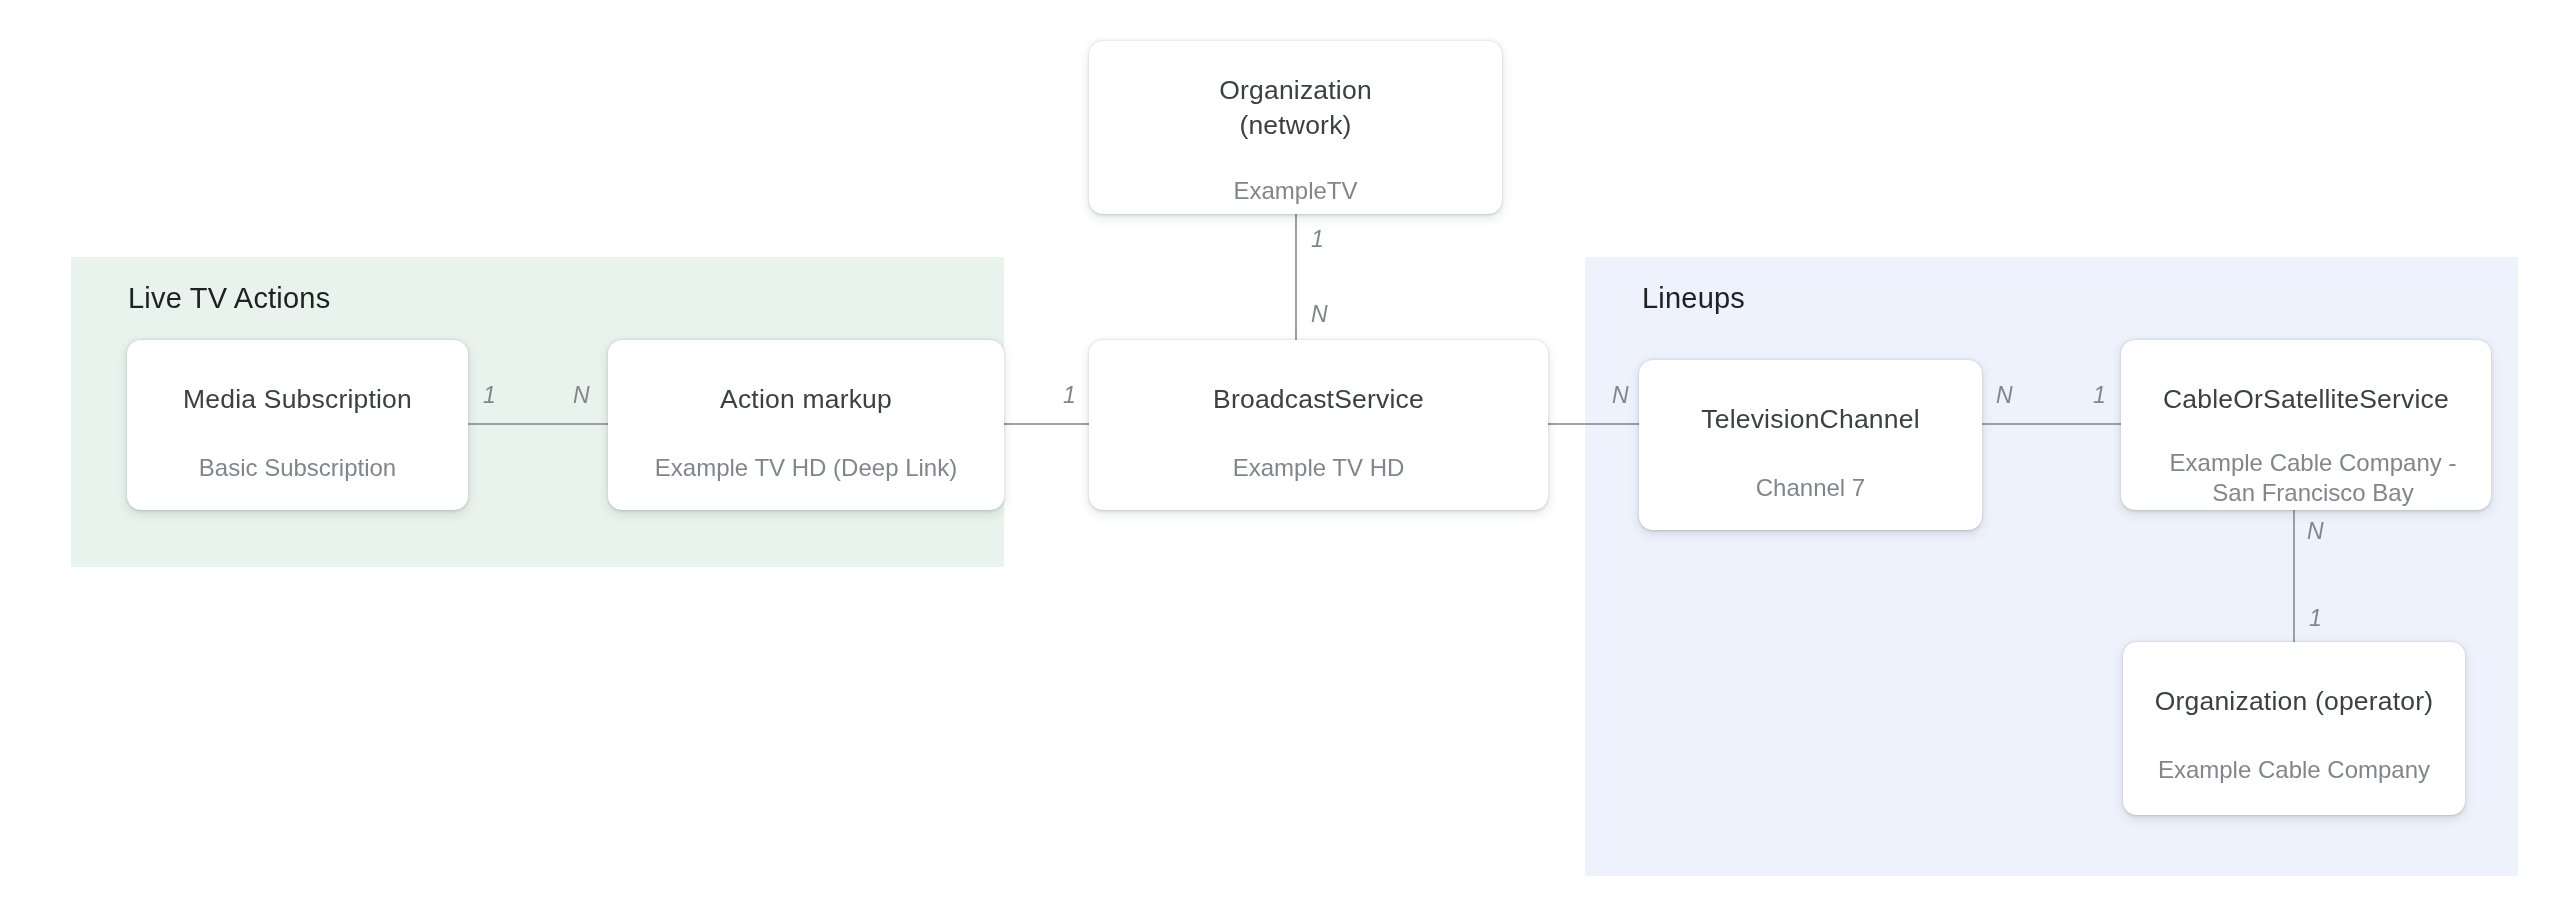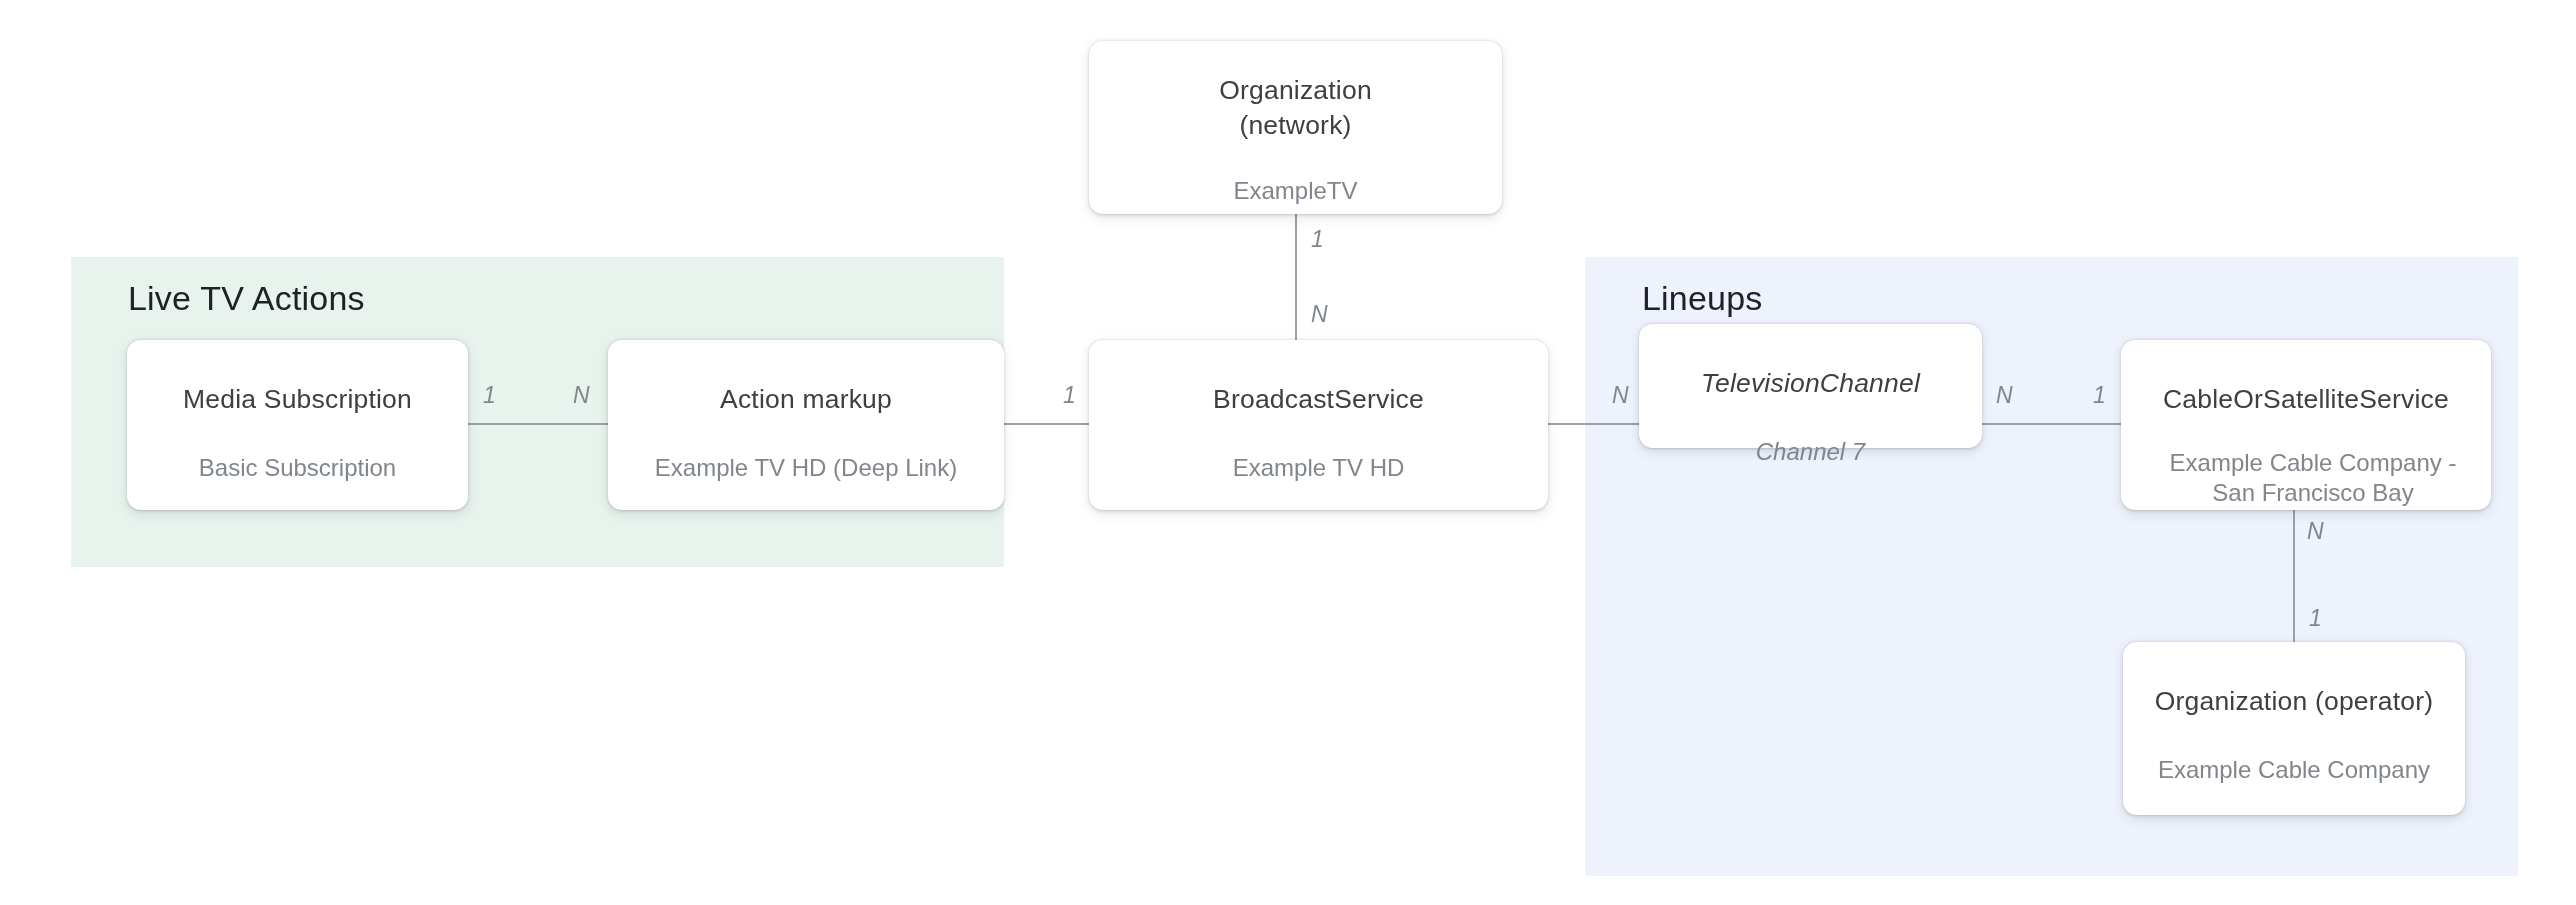--- a/index.html
+++ b/index.html
@@ -22,21 +22,21 @@
   .region {
     position: absolute;
     border-radius: 1.8px;
   }
   .region-live   { left: 71px;   top: 257px; width: 933px; height: 310px; background: #e9f3ee; }
   .region-lineups{ left: 1585px; top: 257px; width: 933px; height: 619px; background: #eef2fc; }
   .region-title {
     position: absolute;
     left: 57px;
     top: 23px;
-    font-size: 34px;
+    font-size: 29px;
     line-height: 37px;
     color: #202124;
     font-weight: 400;
     letter-spacing: 0.2px;
   }
 
   
   .edge {
     position: absolute;
     background: #9aa0a6;
@@ -97,21 +97,21 @@
     font-size: 24px;
     line-height: 30px;
     color: #80868b;
     white-space: pre-line;
   }
   .n-network   { left: 1089px; top: 41px;  width: 413px; height: 173px; padding-top: 32px; }
   .n-network .node-subtitle { margin-top: 17.7px; }
   .n-mediasub  { left: 127px;  top: 340px; width: 341px; height: 170px; }
   .n-action    { left: 608px;  top: 340px; width: 396px; height: 170px; }
   .n-broadcast { left: 1089px; top: 340px; width: 459px; height: 170px; }
-  .n-tv        { left: 1639px; top: 324px; width: 343px; height: 124px; font-style: italic; }
+  .n-tv        { left: 1639px; top: 360px; width: 343px; height: 170px; }
   .n-cable     { left: 2121px; top: 340px; width: 370px; height: 170px; }
   .n-cable .node-subtitle { margin-top: 16px; margin-left: 14px; }
   .n-operator  { left: 2123px; top: 642px; width: 342px; height: 173px; }
 </style>
 </head>
 <body>
 
 <div class="canvas">
 
   <div class="region region-live">

